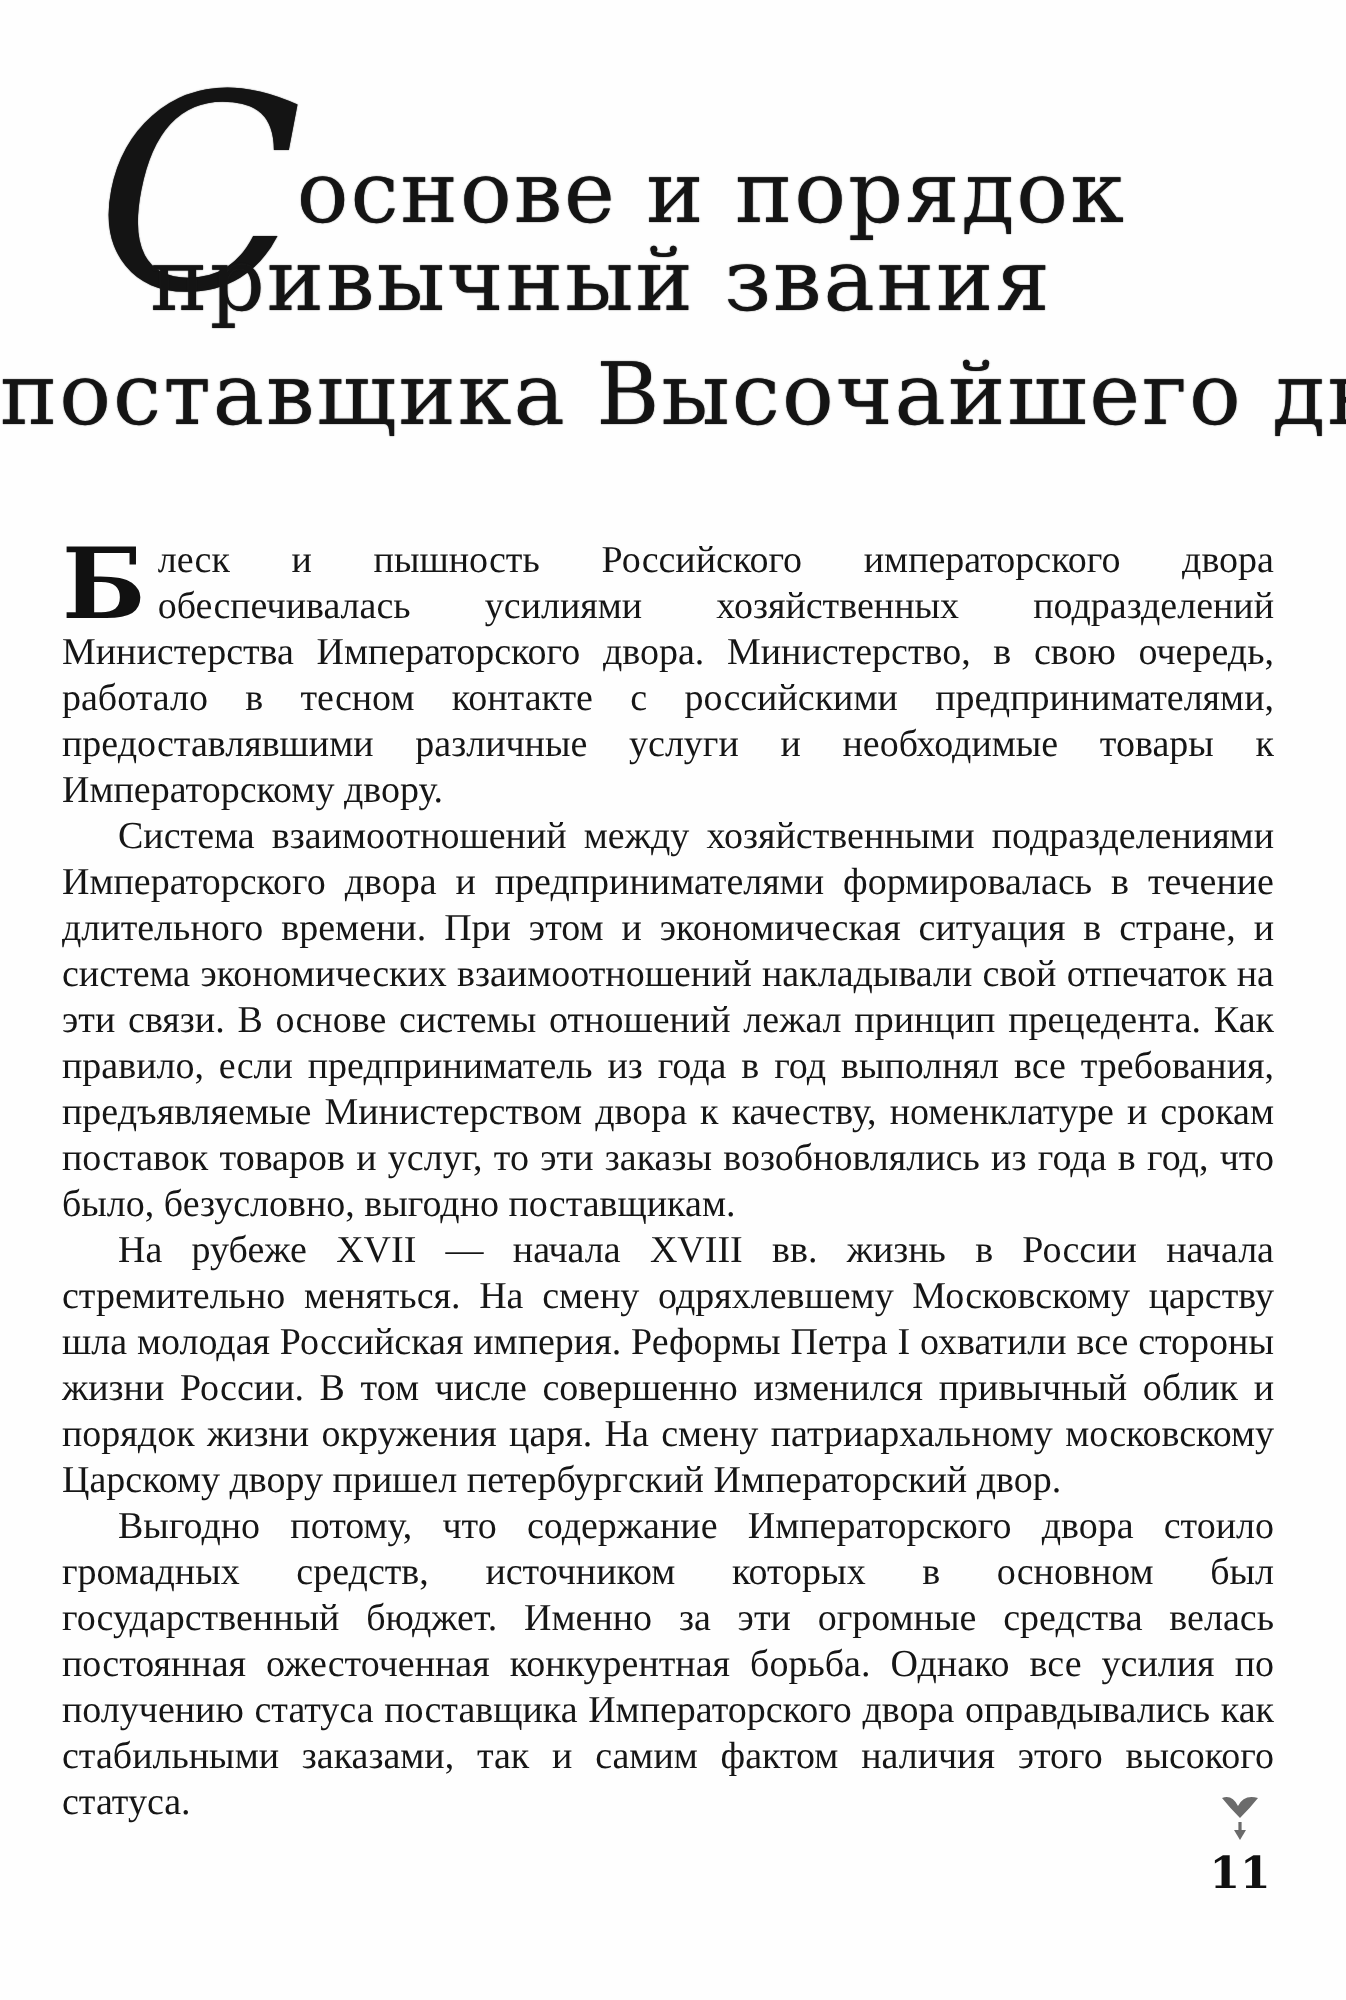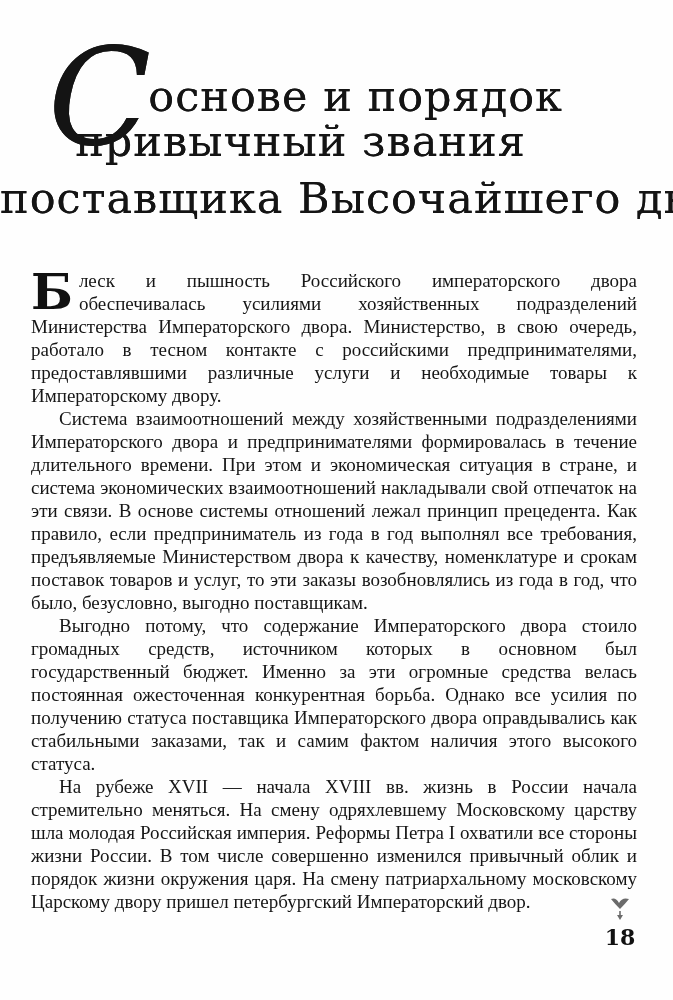--- a/index.html
+++ b/index.html
@@ -98,26 +98,26 @@
     </div>
   </div>
 
   <div class="body-text">
     <p class="first">
       <span class="dropcap">Б</span><span>леск и пышность Российского императорского двора обеспечивалась усилиями хозяйственных подразделений Министерства Императорского двора. Министерство, в свою очередь, работало в тесном контакте с российскими предпринимателями, предоставлявшими различные услуги и необходимые товары к Императорскому двору.</span>
     </p>
     <p>
       <span>Система взаимоотношений между хозяйственными подразделениями Императорского двора и предпринимателями формировалась в течение длительного времени. При этом и экономическая ситуация в стране, и система экономических взаимоотношений накладывали свой отпечаток на эти связи. В основе системы отношений лежал </span><span class="em">принцип прецедента</span><span>. Как правило, если предприниматель из года в год выполнял все требования, предъявляемые Министерством двора к качеству, номенклатуре и срокам поставок товаров и услуг, то эти заказы возобновлялись из года в год, что было, безусловно, выгодно поставщикам.</span>
     </p>
+    <p>На рубеже XVII — начала XVIII вв. жизнь в России начала стремительно меняться. На смену одряхлевшему Московскому царству шла молодая Российская империя. Реформы Петра I охватили все стороны жизни России. В том числе совершенно изменился привычный облик и порядок жизни окружения царя. На смену патриархальному московскому Царскому двору пришел петербургский Императорский двор.</p>
     <p>Выгодно потому, что содержание Императорского двора стоило громадных средств, источником которых в основном был государственный бюджет. Именно за эти огромные средства велась постоянная ожесточенная конкурентная борьба. Однако все усилия по получению статуса поставщика Императорского двора оправдывались как стабильными заказами, так и самим фактом наличия этого высокого статуса.</p>
-    <p>На рубеже XVII — начала XVIII вв. жизнь в России начала стремительно меняться. На смену одряхлевшему Московскому царству шла молодая Российская империя. Реформы Петра I охватили все стороны жизни России. В том числе совершенно изменился привычный облик и порядок жизни окружения царя. На смену патриархальному московскому Царскому двору пришел петербургский Императорский двор.</p>
   </div>
 
   <div class="footer-mark">
     <svg class="ornament" width="24" height="26" viewBox="0 0 24 26" xmlns="http://www.w3.org/2000/svg">
       <path d="M3 3 Q8 1 11 7 Q14 1 21 3 Q17 8 12 13 Q7 8 3 3 Z" fill="#3a3a3a"></path>
       <path d="M12 15 L12 21" stroke="#3a3a3a" stroke-width="1.6" fill="none"></path>
       <path d="M9 19 L12 24 L15 19" fill="#3a3a3a"></path>
     </svg>
-    <div class="page-number">18</div>
+    <div class="page-number">11</div>
   </div>
 
 </div>
 
 </body></html>

